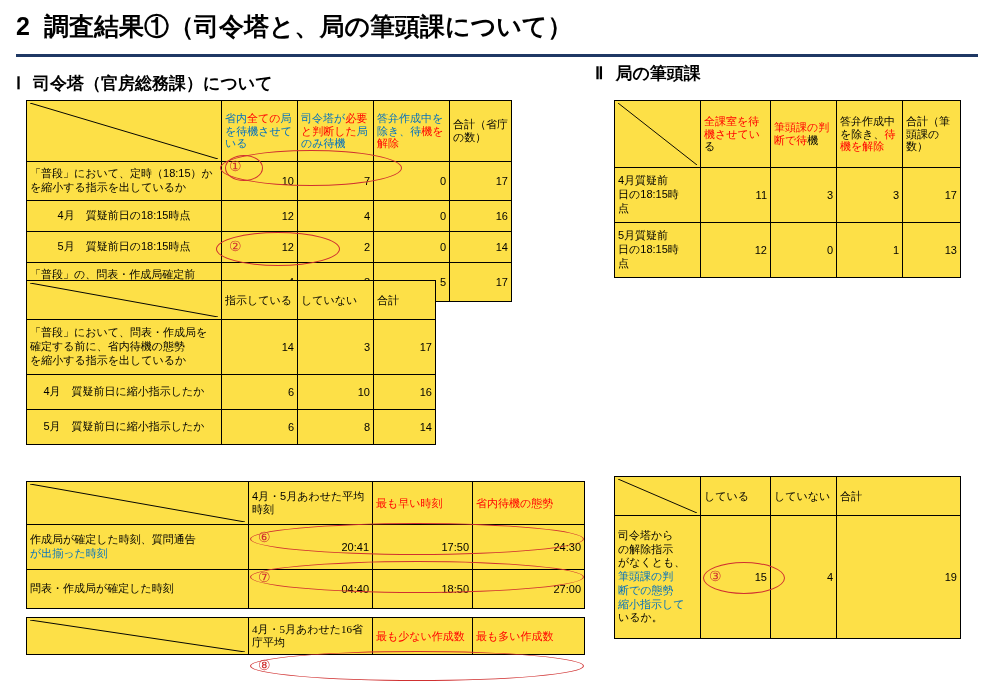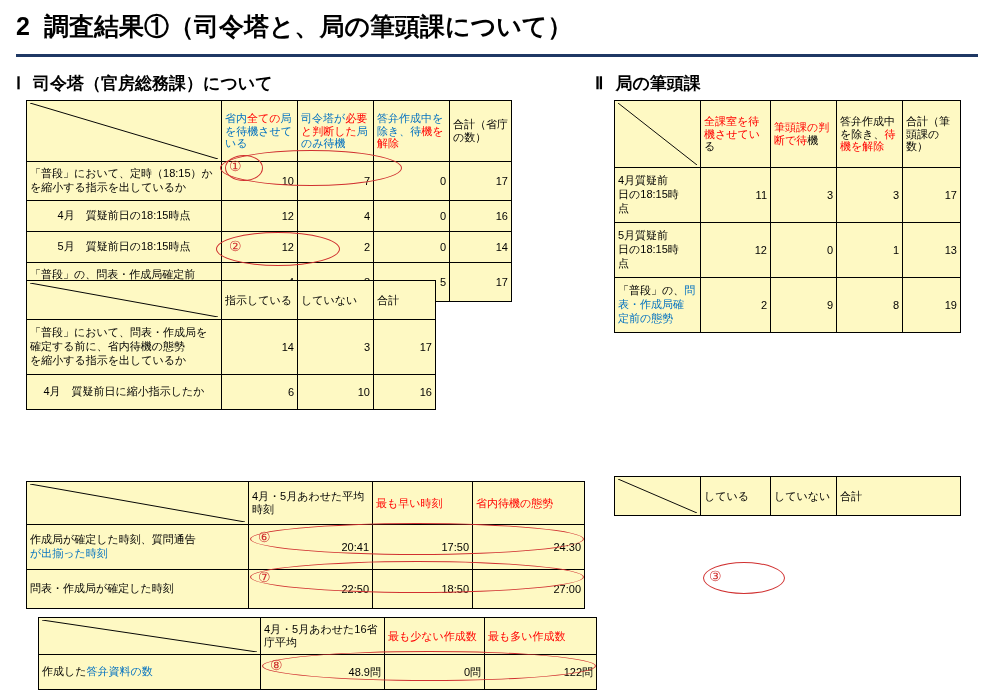--- a/index.html
+++ b/index.html
@@ -52,21 +52,21 @@
     font-weight: bold;
     white-space: nowrap;
   }
   .sec-head .rn {
     margin-right: 12px;
   }
   
   table.t {
     border-collapse: collapse;
     table-layout: fixed;
-    background: #fef9c3;
+    background: #fde047;
   }
   table.t td, table.t th {
     border: 1px solid #000000;
     vertical-align: middle;
     padding: 2px 3px;
     font-size: 11px;
     font-weight: normal;
   }
   td.hdr {
     font-size: 10.5px;
@@ -139,21 +139,21 @@
   <div class="title-wrap">
     <div class="title">
       <span class="num">2</span><span>調査結果①（司令塔と、局の筆頭課について）</span>
     </div>
     <div class="title-rule"></div>
   </div>
 
   <div class="sec-head" style="left:16px; top:72px;">
     <span class="rn">Ⅰ</span><span>司令塔（官房総務課）について</span>
   </div>
-  <div class="sec-head" style="left:595px; top:72px;">
+  <div class="sec-head" style="left:595px; top:62px;">
     <span class="rn">Ⅱ</span><span>局の筆頭課</span>
   </div>
 
   <div class="blk" style="left:26px; top:100px;">
     <table class="t">
       <colgroup>
         <col style="width:195px">
           <col style="width:76px">
           <col style="width:76px">
           <col style="width:76px">
@@ -247,20 +247,26 @@
         <td class="num">14</td>
         <td class="num">3</td>
         <td class="num-sum">17</td>
       </tr>
       <tr>
         <td class="rowlab c" style="height:30px">4月　質疑前日に縮小指示したか</td>
         <td class="num">6</td>
         <td class="num">10</td>
         <td class="num-sum">16</td>
       </tr>
+      <tr>
+        <td class="rowlab c" style="height:30px">5月　質疑前日に縮小指示したか</td>
+        <td class="num">6</td>
+        <td class="num">8</td>
+        <td class="num-sum">14</td>
+      </tr>
     </tbody>
       </table>
   </div>
 
   <div class="blk" style="left:26px; top:481px;border-radius:19px;">
     <table class="t">
       <colgroup>
         <col style="width:222px">
           <col style="width:124px">
           <col style="width:100px">
@@ -280,58 +286,50 @@
       <tr>
         <td class="rowlab" style="height:40px">
           <span><span>作成局が確定した時刻、質問通告</span></span><br><span class="blue">が出揃った時刻</span>
         </td>
         <td class="num">20:41</td>
         <td class="num">17:50</td>
         <td class="num">24:30</td>
       </tr>
       <tr>
         <td class="rowlab" style="height:34px">問表・作成局が確定した時刻</td>
-        <td class="num">22:50</td>
+        <td class="num">04:40</td>
         <td class="num">18:50</td>
         <td class="num">27:00</td>
       </tr>
     </tbody>
       </table>
     <div class="circnum" style="left:232px; top:48px;">⑥</div>
     <div class="circnum" style="left:232px; top:88px;">⑦</div>
     <div class="ellipse" style="left:224px; top:42px; width:332px; height:30px;"></div>
     <div class="ellipse" style="left:224px; top:80px; width:332px; height:30px;"></div>
   </div>
 
-  <div class="blk" style="left:38px; top:617px;">
+  <div class="blk" style="left:26px; top:617px;font-family:Liberation Serif, serif;">
     <table class="t">
       <colgroup>
         <col style="width:222px">
           <col style="width:124px">
           <col style="width:100px">
           <col style="width:112px">
       </colgroup>
       <tbody>
           <tr>
         <td class="diag" style="height:32px">
           <svg viewBox="0 0 222 32" preserveAspectRatio="none">
                 <line x1="0" y1="0" x2="222" y2="32" stroke="#000" stroke-width="1"></line>
               </svg>
         </td>
         <td class="hdr">4月・5月あわせた16省庁平均</td>
         <td class="hdr red">最も少ない作成数</td>
         <td class="hdr red">最も多い作成数</td>
-      </tr>
-      <tr>
-        <td class="rowlab" style="height:30px">
-          <span>作成した</span><span class="blue">答弁資料の数</span>
-        </td>
-        <td class="num">48.9問</td>
-        <td class="num">0問</td>
-        <td class="num">122問</td>
       </tr>
     </tbody>
       </table>
     <div class="circnum" style="left:232px; top:40px;">⑧</div>
     <div class="ellipse" style="left:224px; top:34px; width:332px; height:28px;"></div>
   </div>
 
   <div class="blk" style="left:614px; top:100px;">
     <table class="t">
       <colgroup>
@@ -372,29 +370,20 @@
       </tr>
       <tr>
         <td class="rowlab" style="height:50px">
           <span>5月質疑前</span><br><span>日の18:15時</span><br><span>点</span>
         </td>
         <td class="num">12</td>
         <td class="num">0</td>
         <td class="num">1</td>
         <td class="num-sum">13</td>
       </tr>
-      <tr>
-        <td class="rowlab" style="height:50px">
-          <span>「普段」の、<span class="blue">問</span></span><br><span class="blue">表・作成局確</span><br><span class="blue">定前の態勢</span>
-        </td>
-        <td class="num">2</td>
-        <td class="num">9</td>
-        <td class="num">8</td>
-        <td class="num-sum">19</td>
-      </tr>
     </tbody>
       </table>
   </div>
 
   <div class="blk" style="left:614px; top:476px;">
     <table class="t">
       <colgroup>
         <col style="width:86px">
           <col style="width:70px">
           <col style="width:66px">
@@ -404,20 +393,28 @@
           <tr>
         <td class="diag" style="height:34px">
           <svg viewBox="0 0 86 34" preserveAspectRatio="none">
                 <line x1="0" y1="0" x2="86" y2="34" stroke="#000" stroke-width="1"></line>
               </svg>
         </td>
         <td class="hdr">している</td>
         <td class="hdr">していない</td>
         <td class="hdr">合計</td>
       </tr>
+      <tr>
+        <td class="rowlab" style="height:118px">
+          <span>司令塔から</span><br><span>の解除指示</span><br><span>がなくとも、</span><br><span class="blue">筆頭課の判</span><br><span class="blue">断での態勢</span><br><span class="blue">縮小指示して</span><br><span>いるか。</span>
+        </td>
+        <td class="num">15</td>
+        <td class="num">4</td>
+        <td class="num-sum">19</td>
+      </tr>
     </tbody>
       </table>
     <div class="circnum" style="left:95px; top:92px;">③</div>
     <div class="ellipse" style="left:89px; top:86px; width:80px; height:30px;"></div>
   </div>
 
   <div class="pagenum">4</div>
 
 </div>
 

